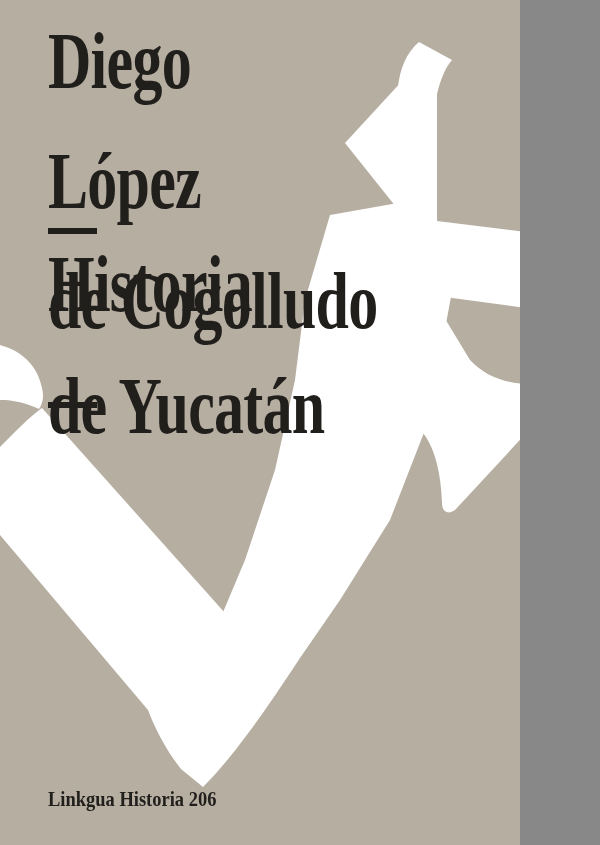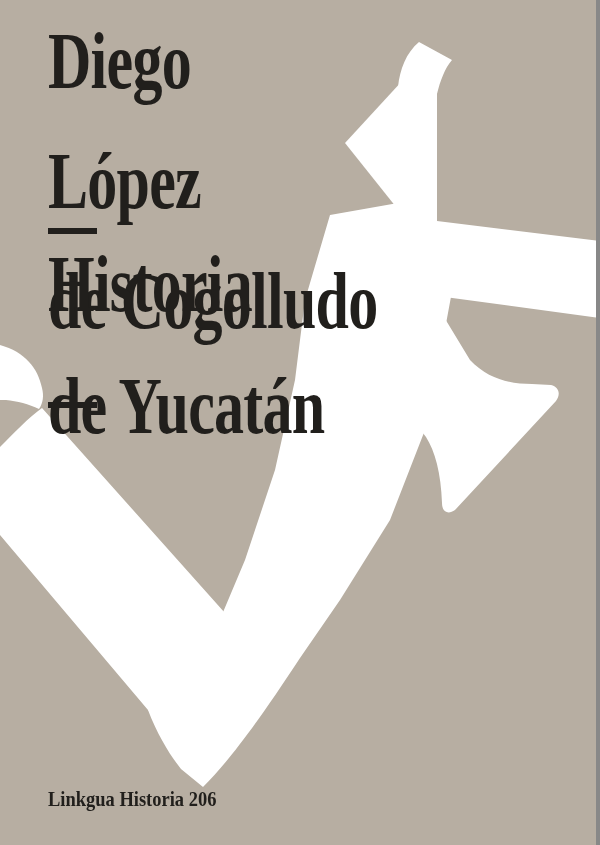--- a/index.html
+++ b/index.html
@@ -7,22 +7,22 @@
     --ink:#211f1c;
     --mono:#ffffff;
   }
   html,body{margin:0;padding:0;}
   body{
     width:600px;height:845px;overflow:hidden;
     font-family:"Liberation Serif", serif;
     background:#888;
   }
   .cover{
-    position:relative;width:596px;height:845px;
-    background:var(--bg);overflow:hidden;
+    position:relative;width:504px;height:845px;
+    background:var(--bg);overflow:hidden;padding-left:16px;
   }
   .monogram{
     position:absolute;left:0;top:0;width:600px;height:845px;display:block;
   }
   .monogram path{fill:var(--mono);}
   .textline{
     position:absolute;left:48px;color:var(--ink);
     font-weight:bold;
     font-size:80px;line-height:60px;
     transform:scaleX(0.75);transform-origin:0 0;

